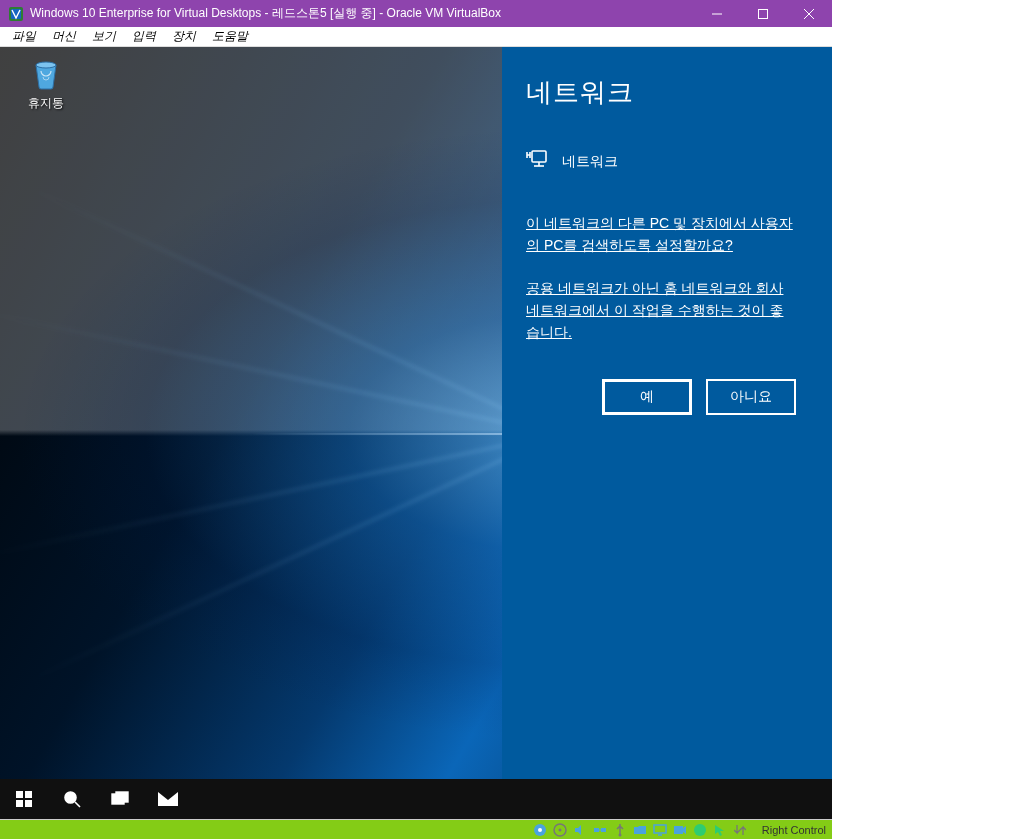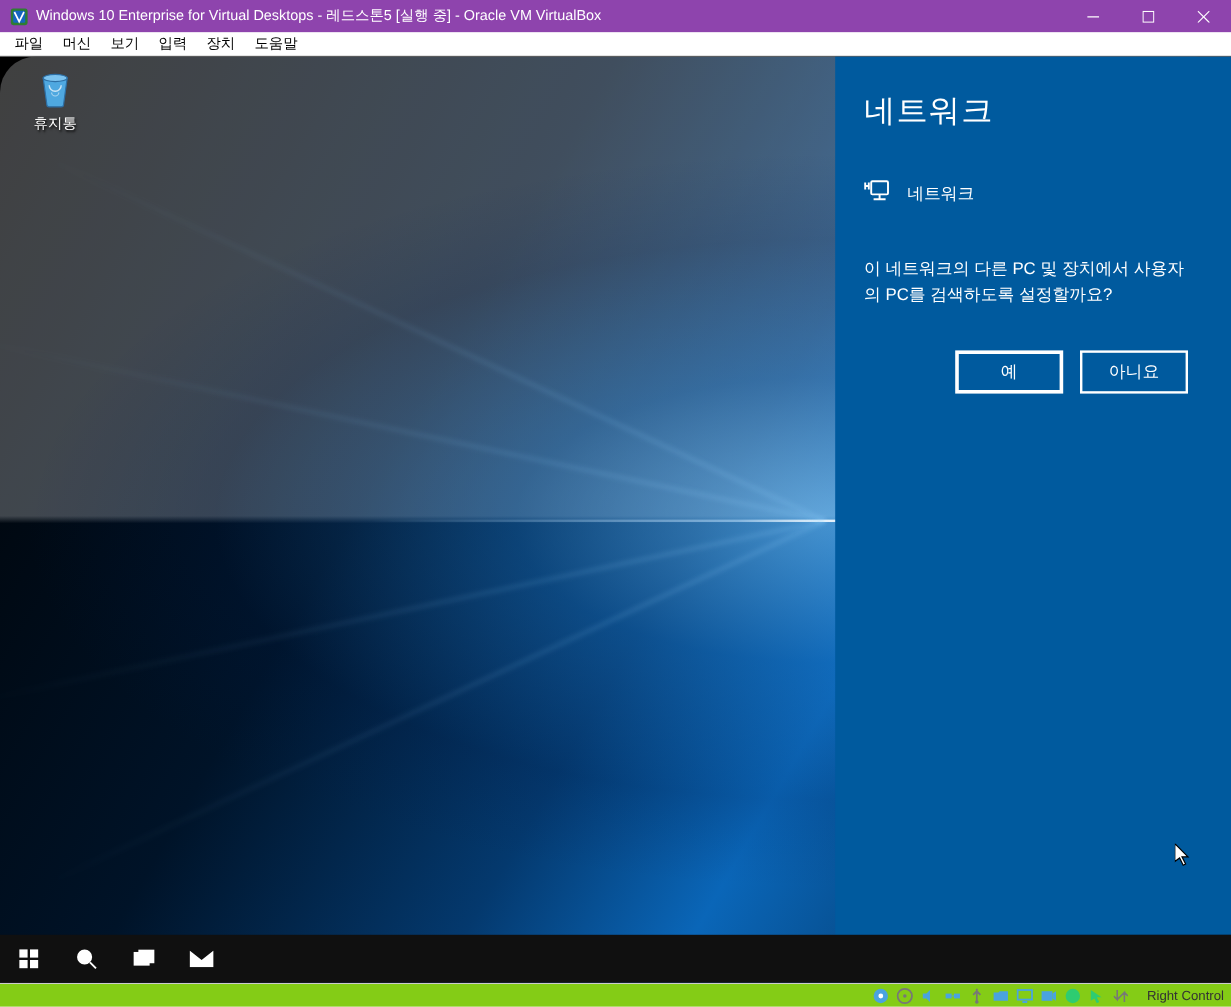--- a/index.html
+++ b/index.html
@@ -1,59 +1,58 @@
 <!DOCTYPE html>
 <html><head>
 <meta charset="utf-8">
 <style>
   * { margin: 0; padding: 0; box-sizing: border-box; font-family: "Segoe UI", "Malgun Gothic", sans-serif; }
   html, body { width: 1026px; height: 839px; overflow: hidden; background: #fff; }
 
   
-  .vbox-window { width: 1026px; height: 839px; display: flex; flex-direction: column; }
+  .vbox-window { width: 832px; height: 839px; display: flex; flex-direction: column; }
   .vbox-titlebar { height: 27px; background: #8e44ad; display: flex; align-items: center; color: #fff; font-size: 12px; }
   .vbox-titlebar .vbox-icon { width: 16px; height: 16px; margin: 0 6px 0 8px; }
   .vbox-titlebar .vbox-title { flex: 1; }
   .vbox-titlebar .win-btn { width: 46px; height: 27px; display: flex; align-items: center; justify-content: center; cursor: pointer; }
   .vbox-titlebar .win-btn svg { stroke: #fff; fill: none; }
 
   .vbox-menubar { height: 20px; background: #fff; border-bottom: 1px solid #ddd; display: flex; align-items: center; font-size: 12px; color: #000; padding: 0 4px; }
-  .vbox-menubar .menu-item { padding: 13px 8px; cursor: pointer; }
+  .vbox-menubar .menu-item { padding: 13px 8px; cursor: pointer; font-style: italic; }
 
   .vm-area { flex: 1; position: relative; background: #000; overflow: hidden; }
 
   
   .win-desktop {
     position: absolute; inset: 0;
     background:
       radial-gradient(ellipse 90% 55% at 67% 50%, rgba(120,200,255,0.55) 0%, rgba(30,120,200,0.35) 28%, rgba(0,30,80,0.15) 55%, rgba(0,0,0,0) 72%),
       linear-gradient(180deg, rgba(255,255,255,0.25) 49.6%, rgba(255,255,255,0) 50.4%),
       linear-gradient(120deg, #000 0%, #001328 35%, #04396e 55%, #0a66b8 68%, #001a33 100%);
-    border-radius: 30px;
   }
   
   .win-desktop::before {
     content: "";
     position: absolute; left: 0; right: 0; top: 50%; height: 2px;
     background: linear-gradient(90deg, rgba(0,0,0,0) 0%, rgba(0,0,0,0) 30%, rgba(200,230,255,0.5) 60%, rgba(255,255,255,0.9) 67%, rgba(200,230,255,0.4) 74%, rgba(0,0,0,0) 100%);
     filter: blur(0.5px);
   }
   .beam { position:absolute; right:33%; top:50%; width:70%; height:2px; background:linear-gradient(90deg, rgba(0,0,0,0), rgba(150,210,255,0.35)); transform-origin: right center; filter: blur(2px); }
   .b1{transform:rotate(-25deg);} .b2{transform:rotate(-12deg);} .b3{transform:rotate(12deg);} .b4{transform:rotate(25deg);}
 
   .desktop-icons { position: absolute; top: 6px; left: 10px; }
   .desktop-icon { width: 72px; text-align: center; cursor: pointer; }
   .desktop-icon .icon-img { width: 40px; height: 40px; margin: 0 auto; }
   .desktop-icon .label { color: #fff; font-size: 12px; text-shadow: 1px 1px 2px #000; margin-top: 2px; }
 
   
   .network-panel { position: absolute; top: 0; right: 0; bottom: 40px; width: 330px; background: #005a9e; color: #fff; padding: 28px 36px 20px 24px; font-size: 14px; }
   .network-panel h1 { font-size: 26px; font-weight: 400; margin-bottom: 40px; letter-spacing: 1px; }
   .network-panel .section-head { display: flex; align-items: center; gap: 14px; font-size: 14px; margin-bottom: 40px; }
-  .network-panel p { font-size: 14px; line-height: 1.55; margin-bottom: 22px; }
+  .network-panel p { font-size: 14px; line-height: 1.55; margin-bottom: 22px; text-decoration: underline; }
   .network-panel .btn-row { display: flex; gap: 14px; justify-content: flex-end; margin-top: 36px; }
   .network-panel button { background: transparent; border: 2px solid #fff; color: #fff; font-size: 14px; padding: 6px 0; width: 90px; cursor: pointer; font-family: inherit; }
   .network-panel button.primary { border-width: 3px; }
 
   
   .win-taskbar { position: absolute; left: 0; right: 0; bottom: 0; height: 40px; background: #101010; display: flex; align-items: center; }
   .win-taskbar .tb-btn { width: 48px; height: 40px; display: flex; align-items: center; justify-content: center; cursor: pointer; }
   .win-taskbar svg { fill: #fff; }
 
   
@@ -133,20 +132,21 @@
             <svg width="22" height="20" viewBox="0 0 22 20" stroke="#fff" fill="none" stroke-width="1.6">
               <rect x="6" y="1" width="14" height="11" rx="1"></rect>
               <line x1="13" y1="12" x2="13" y2="16"></line>
               <line x1="8" y1="16" x2="18" y2="16"></line>
               <path d="M1 2 L1 8 M1 5 L4 5 M4 2 L4 8"></path>
             </svg>
           </span>
           <span>네트워크</span>
         </div>
         <p>이 네트워크의 다른 PC 및 장치에서 사용자의 PC를 검색하도록 설정할까요?</p>
+        <p>공용 네트워크가 아닌 홈 네트워크와 회사 네트워크에서 이 작업을 수행하는 것이 좋습니다.</p>
         <div class="btn-row">
           <button class="primary">예</button>
           <button>아니요</button>
         </div>
       </div>
 
       <div class="win-taskbar">
         <div class="tb-btn">
           <svg width="16" height="16" viewBox="0 0 16 16">
               <rect x="0" y="0" width="7" height="7"></rect>

